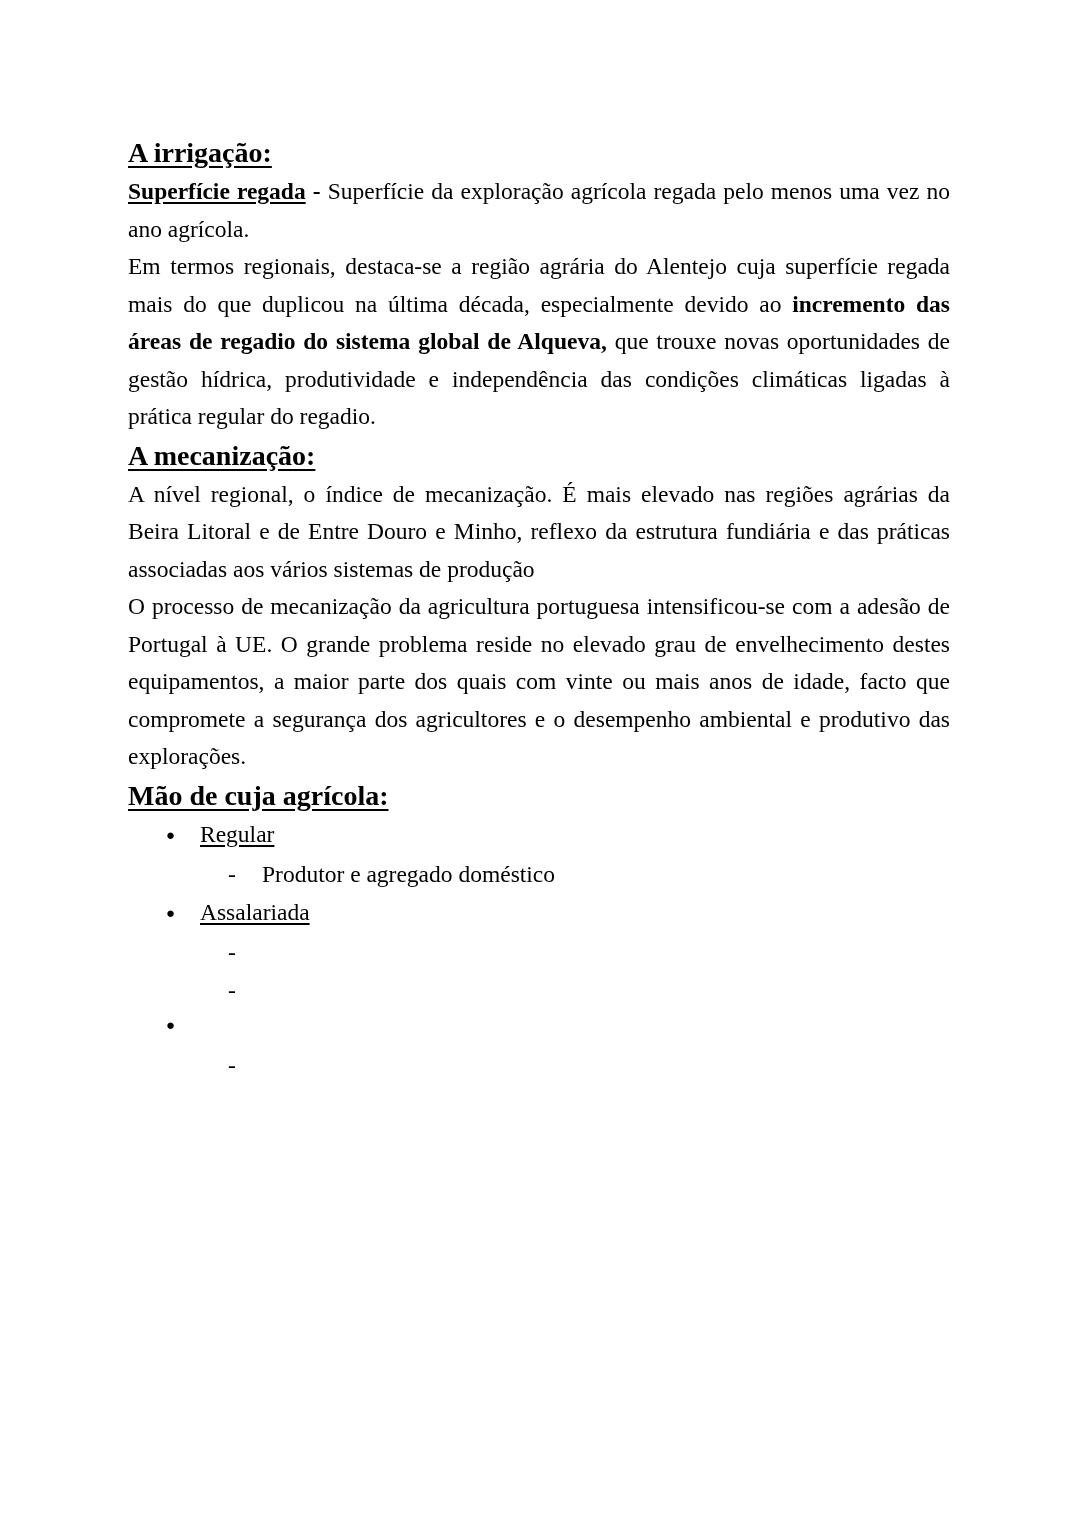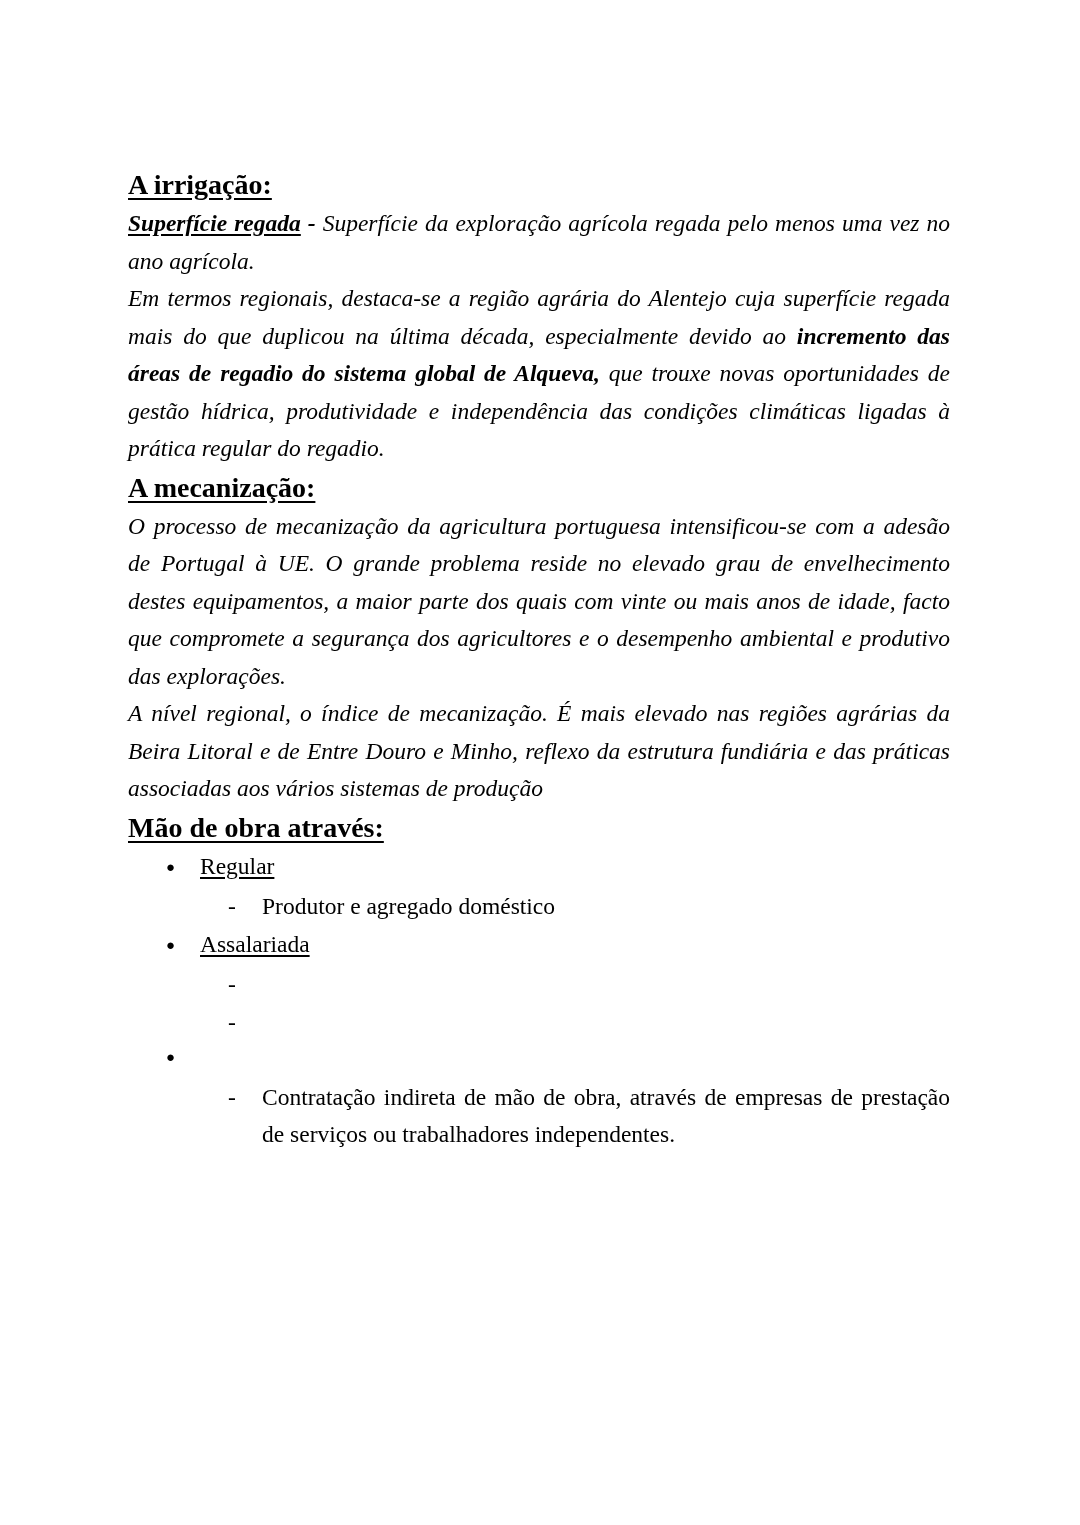--- a/index.html
+++ b/index.html
@@ -11,36 +11,35 @@
     position: relative;
     width: 1080px;
     height: 1525px;
     background: #ffffff;
     box-sizing: border-box;
     padding: 133px 130px 0 128px;
     font-family: "Liberation Serif", "DejaVu Serif", serif;
     color: #000000;
     overflow: hidden;
   }
-  .content { width: 822px; margin-top: 32px; }
+  .content { width: 822px; }
 
   h2.sec-heading {
     margin: 0;
     font-size: 28px;
     line-height: 40px;
     font-weight: bold;
   }
   .hu { text-decoration: underline; text-underline-offset: 4px; }
 
   p.body {
     margin: 0;
     font-size: 23.5px;
     line-height: 37.5px;
     text-align: justify;
-    font-style: italic;
   }
   .b { font-weight: bold; }
   .u { text-decoration: underline; text-underline-offset: 3px; }
 
   
   .def-para { margin-bottom: 14px; }
   .gap-before-sm { margin-top: 15px; }
   .gap-before-lg { margin-top: 28px; }
   .heading-irrigacao { margin-bottom: 2px; }
   .heading-mecanizacao { margin-top: 27px; margin-bottom: 15px; }
@@ -83,25 +82,25 @@
     <h2 class="sec-heading heading-irrigacao"><span class="hu">A irrigação:</span></h2>
 
     <p class="body def-para"><span class="b u">Superfície regada</span><span class="b"> - </span><span>Superfície da exploração agrícola regada pelo menos uma vez no ano agrícola.</span></p>
 
 
     <p class="body"><span>Em termos regionais, destaca-se a região agrária do Alentejo cuja superfície regada mais do que duplicou na última década, especialmente devido ao </span><span class="b">incremento das áreas de regadio do sistema global de Alqueva,</span><span> que trouxe novas oportunidades de gestão hídrica, produtividade e independência das condições climáticas ligadas à prática regular do regadio.</span></p>
 
 
     <h2 class="sec-heading heading-mecanizacao"><span class="hu">A mecanização:</span></h2>
 
+    <p class="body gap-before-lg"><span>A nível regional, o índice de mecanização. É mais elevado nas regiões agrárias da Beira Litoral e de Entre Douro e Minho, reflexo da estrutura fundiária e das práticas associadas aos vários sistemas de produção</span></p>
+
     <p class="body"><span>O processo de mecanização da agricultura portuguesa intensificou-se com a adesão de Portugal à UE. O grande problema reside no elevado grau de envelhecimento destes equipamentos, a maior parte dos quais com vinte ou mais anos de idade, facto que compromete a segurança dos agricultores e o desempenho ambiental e produtivo das explorações.</span></p>
 
-    <p class="body gap-before-lg"><span>A nível regional, o índice de mecanização. É mais elevado nas regiões agrárias da Beira Litoral e de Entre Douro e Minho, reflexo da estrutura fundiária e das práticas associadas aos vários sistemas de produção</span></p>
-
-    <h2 class="sec-heading heading-mao"><span class="hu">Mão de obra através:</span></h2>
+    <h2 class="sec-heading heading-mao"><span class="hu">Mão de cuja agrícola:</span></h2>
 
     <div class="list">
 
       <div class="li-top">
         <span class="bullet">●</span>
         <span class="u">Regular</span>
       </div>
       <div class="li-sub">
         <span class="dash">-</span>
         <span class="sub-text">Produtor e agregado doméstico</span>
@@ -116,19 +115,18 @@
       </div>
       <div class="li-sub">
         <span class="dash">-</span>
       </div>
 
       <div class="li-top">
         <span class="bullet">●</span>
       </div>
       <div class="li-sub">
         <span class="dash">-</span>
-        <span class="sub-text">Contratação indireta de mão de obra, através de empresas de prestação de serviços ou trabalhadores independentes.</span>
       </div>
 
     </div>
 
   </div>
 </div>
 
 </body></html>

